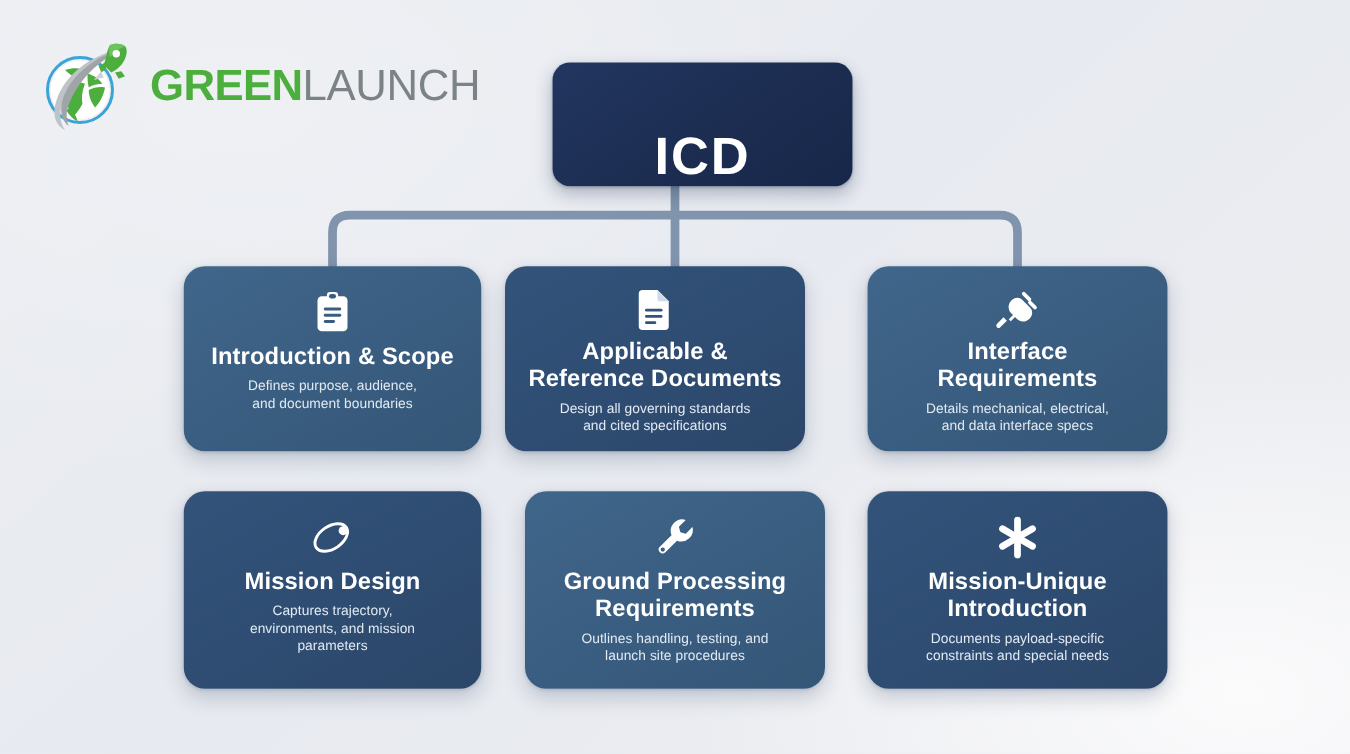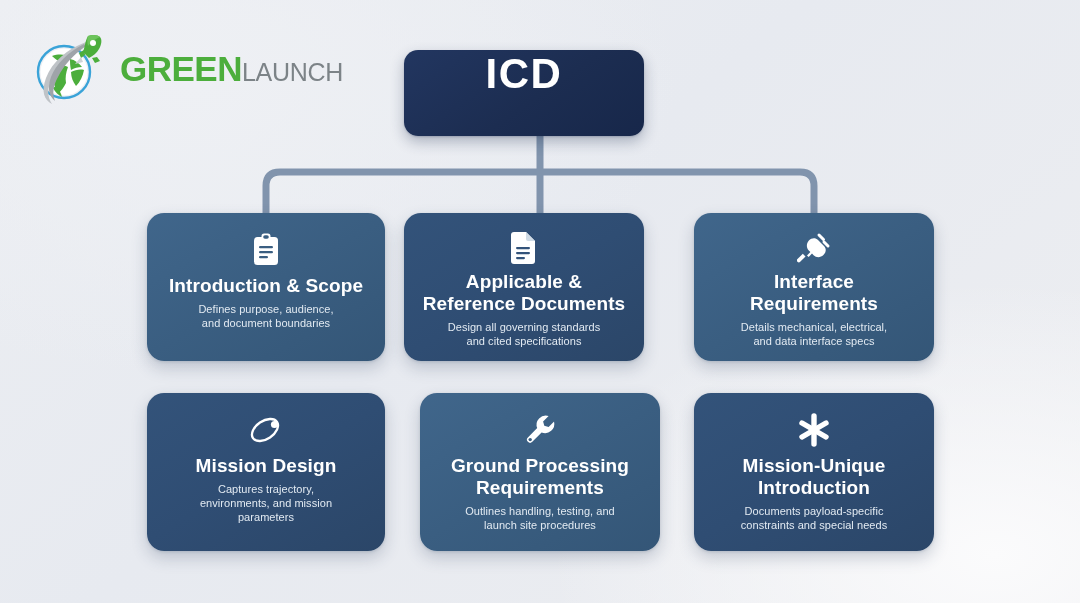--- a/index.html
+++ b/index.html
@@ -46,47 +46,47 @@
     margin-left: -4px;
     margin-top: 2px;
   }
   .brand-green {
     font-size: 35px;
     font-weight: bold;
     color: #4cae3c;
     letter-spacing: -0.5px;
   }
   .brand-grey {
-    font-size: 25px;
+    font-size: 35px;
     font-weight: normal;
     color: #7c8387;
     letter-spacing: -0.3px;
   }
 
   
   #connectors {
     position: absolute;
     left: 0;
     top: 0;
     width: 1080px;
     height: 603px;
   }
 
   
   #root-node {
     position: absolute;
-    left: 404px;
+    left: 442px;
     top: 50px;
     width: 240px;
-    height: 86px;
+    height: 99px;
     border-radius: 14px;
     background: linear-gradient(145deg, #223660 0%, #1c2d51 55%, #17274a 100%);
     box-shadow: 0 6px 14px rgba(30,45,80,0.30), 0 1px 2px rgba(30,45,80,0.20);
     display: flex;
-    align-items: flex-start;
+    align-items: flex-end;
     justify-content: center;
   }
   #root-label {
     color: #ffffff;
     font-size: 42px;
     font-weight: bold;
     letter-spacing: 1.5px;
   }
 
   

